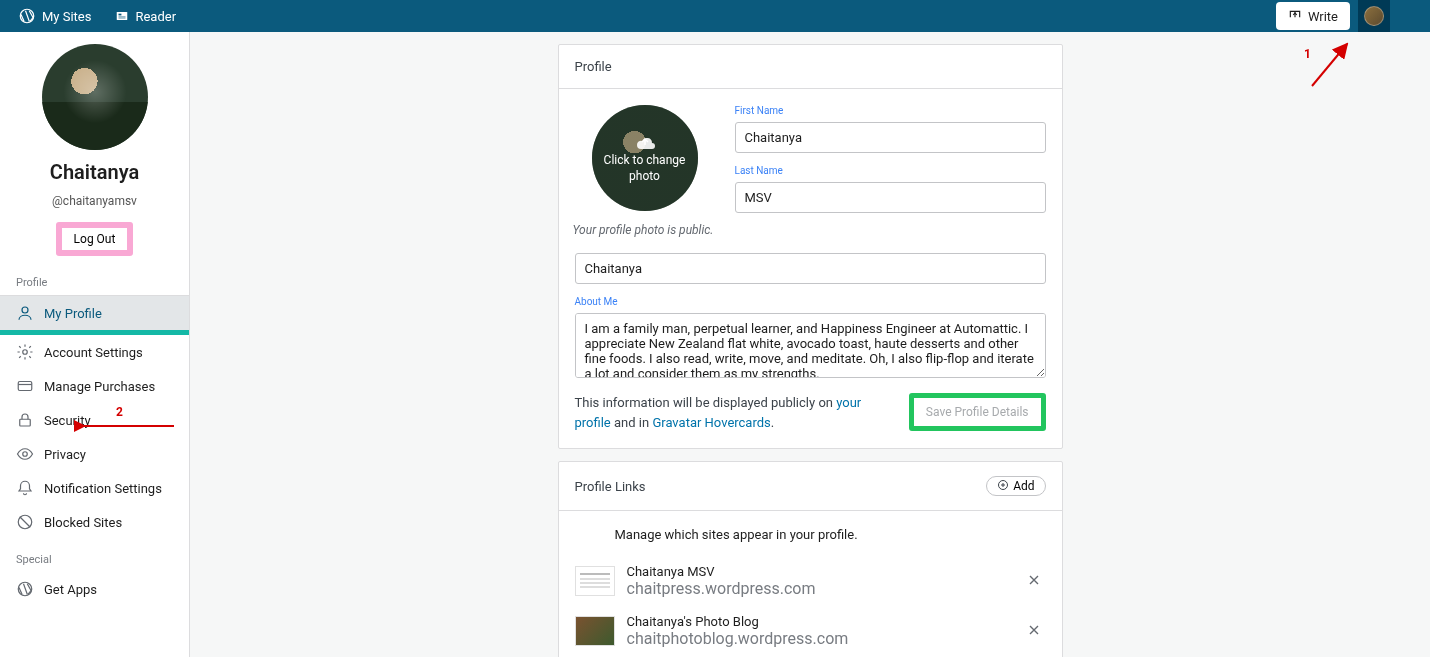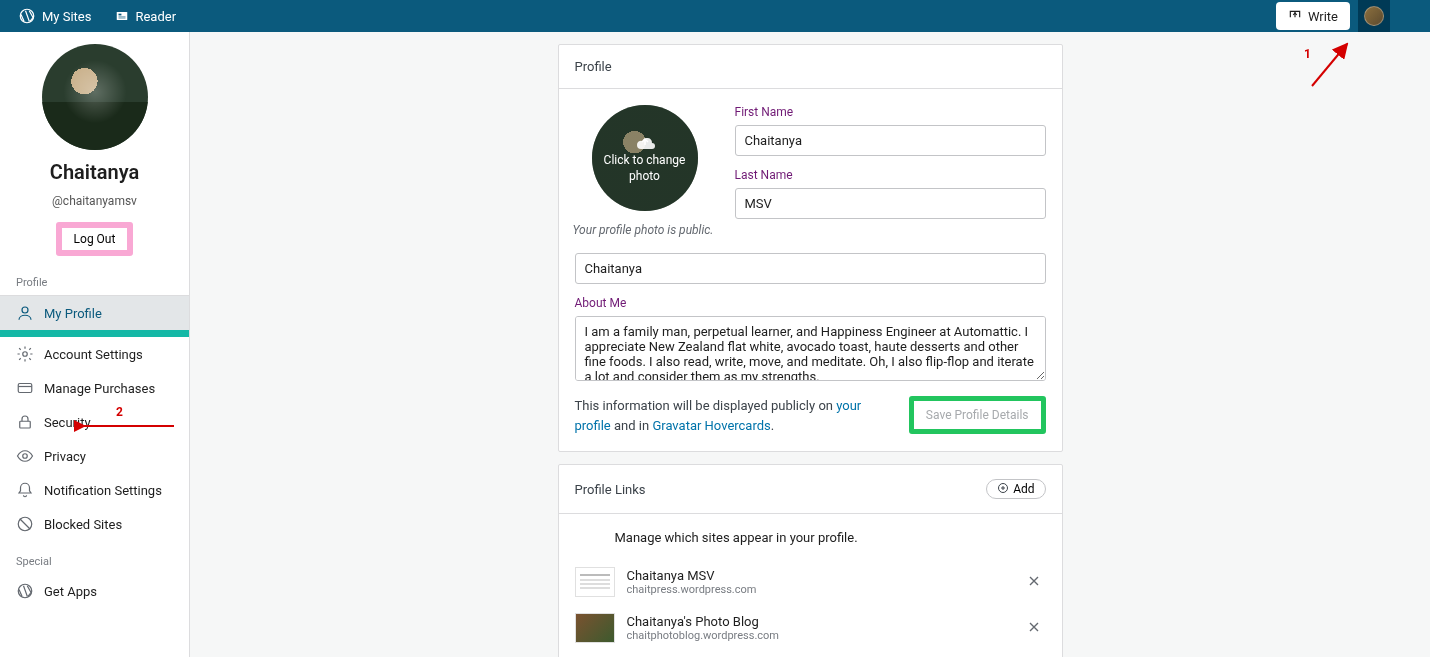--- a/index.html
+++ b/index.html
@@ -20,60 +20,60 @@
 .sidebar { width:190px; background:#fff; border-right:1px solid #dcdcde; min-height:calc(100vh - 32px); position:relative; }
 .profile-block { text-align:center; padding:12px 10px 6px; }
 .avatar-big { width:106px; height:106px; border-radius:50%; margin:0 auto 10px; background:radial-gradient(circle at 40% 35%,#c9b08a 0 14%,#2a3d2e 14% 100%); position:relative; overflow:hidden; }
 .avatar-big::after{content:"";position:absolute;inset:0;background:radial-gradient(circle at 50% 45%,rgba(255,255,255,.25),transparent 40%),linear-gradient(transparent 55%,#1a2a1a 55%);} 
 .uname { font-size:20px; font-weight:600; }
 .uhandle { font-size:12px; color:#555; margin-top:10px; }
 .logout-btn { margin-top:14px; background:#fff; border:6px solid #f9a8d4; border-radius:3px; padding:4px 12px; font-size:12px; cursor:pointer; }
 
 .section-h { font-size:11px; color:#787c82; padding:14px 16px 6px; }
 .nav-item { display:flex; align-items:center; gap:10px; padding:8px 16px; cursor:pointer; font-size:13px; color:#1e1e1e; }
-.nav-item.active { background:#e3e6e8; color:#0b5a7d; border-top:1px solid #dcdcde; border-bottom:7px solid #14b8a6; }
+.nav-item.active { background:#e3e6e8; color:#0b5a7d; border-top:1px solid #dcdcde; border-bottom:5px solid #14b8a6; }
 .nav-item.active svg { stroke:#0b5a7d; }
 .nav-item svg { stroke:#646970; }
 
 
 .main { flex:1; padding:12px 0 40px; display:flex; justify-content:center; }
 .col { width:505px; }
 .card { background:#fff; border:1px solid #dcdcde; border-radius:2px; margin-bottom:12px; }
 .card-h { padding:14px 16px; font-size:13px; color:#3c434a; border-bottom:1px solid #dcdcde; display:flex; align-items:center; justify-content:space-between; }
 .card-body { padding:16px; }
 
 .photo-row { display:flex; gap:20px; }
 .photo-cell { width:140px; text-align:center; }
 .photo-circle { width:106px; height:106px; border-radius:50%; background:#2a3d2e; margin:0 auto; display:flex; flex-direction:column; align-items:center; justify-content:center; color:#fff; font-size:12px; cursor:pointer; position:relative; overflow:hidden; }
 .photo-circle::before{content:"";position:absolute;inset:0;background:radial-gradient(circle at 40% 35%,#c9b08a 0 12%,#1f3024 12% 100%);opacity:.6;}
 .photo-circle .cloud{position:relative;z-index:1;}
 .photo-circle .ptxt{position:relative;z-index:1;line-height:1.3;margin-top:2px;}
 .photo-note { font-size:12px; color:#646970; font-style:italic; margin-top:12px; text-align:left; white-space:nowrap; margin-left:-2px; display:flex; align-items:center; gap:4px;}
 
 .field { margin-bottom:12px; }
-.field label { font-size:12px; color:#701a75; display:block; margin-bottom:6px; }
+.field label { font-size:10px; color:#3b82f6; display:block; margin-bottom:6px; }
 .field input, .field textarea { width:100%; border:1px solid #c3c4c7; border-radius:3px; padding:7px 9px; font-size:13px; font-family:inherit; color:#1e1e1e; }
 .field textarea { height:65px; resize:both; }
 .name-fields { flex:1; }
 
 .info-row { display:flex; align-items:flex-start; justify-content:space-between; gap:16px; margin-top:12px; }
 .info-text { font-size:13px; color:#3c434a; line-height:1.5; }
 .info-text a { color:#0073aa; text-decoration:none; }
 .save-btn { background:#fff; border:5px solid #22c55e; color:#a7aaad; border-radius:3px; padding:7px 12px; font-size:12px; cursor:not-allowed; white-space:nowrap; }
 
 .add-btn { display:flex; gap:4px; background:#fff; border:1px solid #c3c4c7; border-radius:12px; padding:2px 10px; font-size:12px; cursor:pointer; }
 
 .links-desc { font-size:13px; padding:0 0 14px;margin-left:40px; }
 .link-row { display:flex; align-items:center; gap:12px; padding:8px 0; }
 .thumb { width:40px; height:30px; background:#fff; border:1px solid #e0e0e0; position:relative; }
 .thumb.t1::after{content:"";position:absolute;left:4px;right:4px;top:6px;height:2px;background:#bbb;box-shadow:0 5px 0 #ddd,0 9px 0 #ddd,0 13px 0 #ddd;}
 .thumb.t2{background:linear-gradient(135deg,#7a5230,#3d5a2e);} 
 .link-info { flex:1; }
 .link-title { font-size:13px; }
-.link-url { font-size:11px; color:#787c82; margin-top:0; }
+.link-url { font-size:16px; color:#787c82; margin-top:0; }
 .link-x { cursor:pointer; color:#646970; padding:4px; }
 
 
 .arrow1 { position:fixed; top:36px; right:68px; z-index:10; pointer-events:none; }
 .arrow2 { position:absolute; top:374px; left:74px; z-index:10; pointer-events:none; }
 
 svg.icon { width:18px; height:18px; fill:none; stroke-width:1.6; }
 svg.icon-sm { width:14px; height:14px; }
 </style>
 </head>

